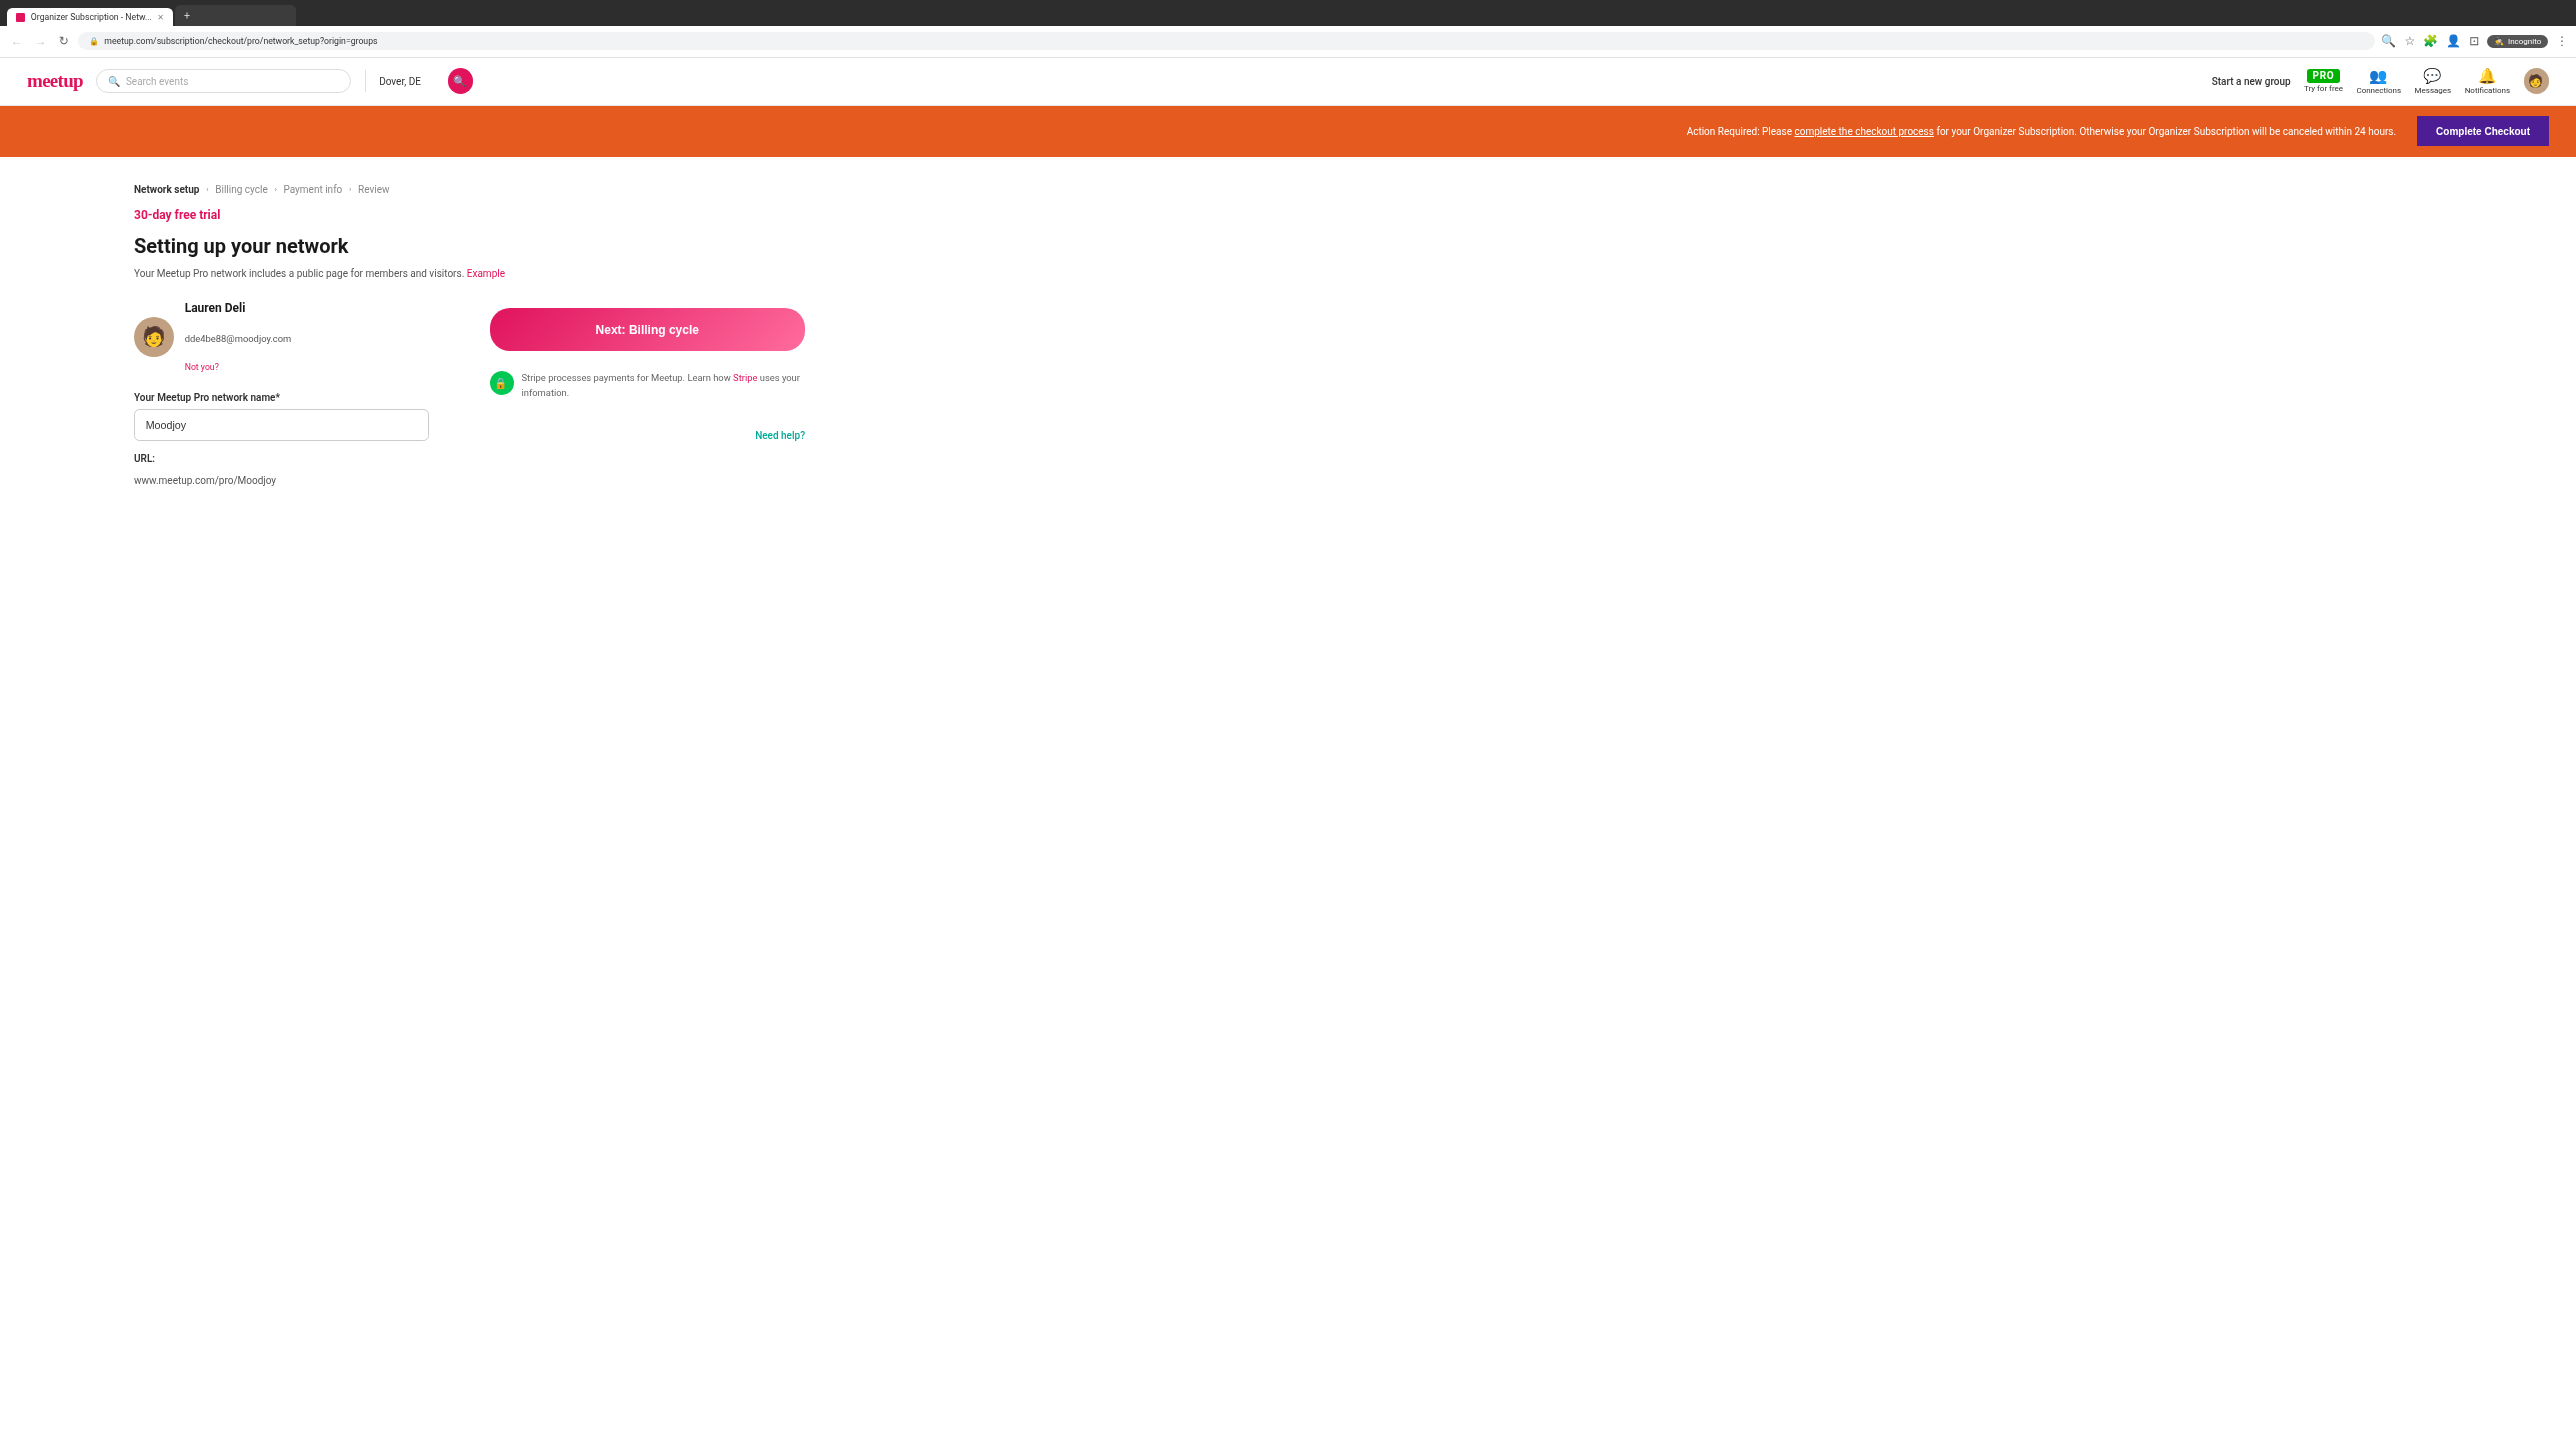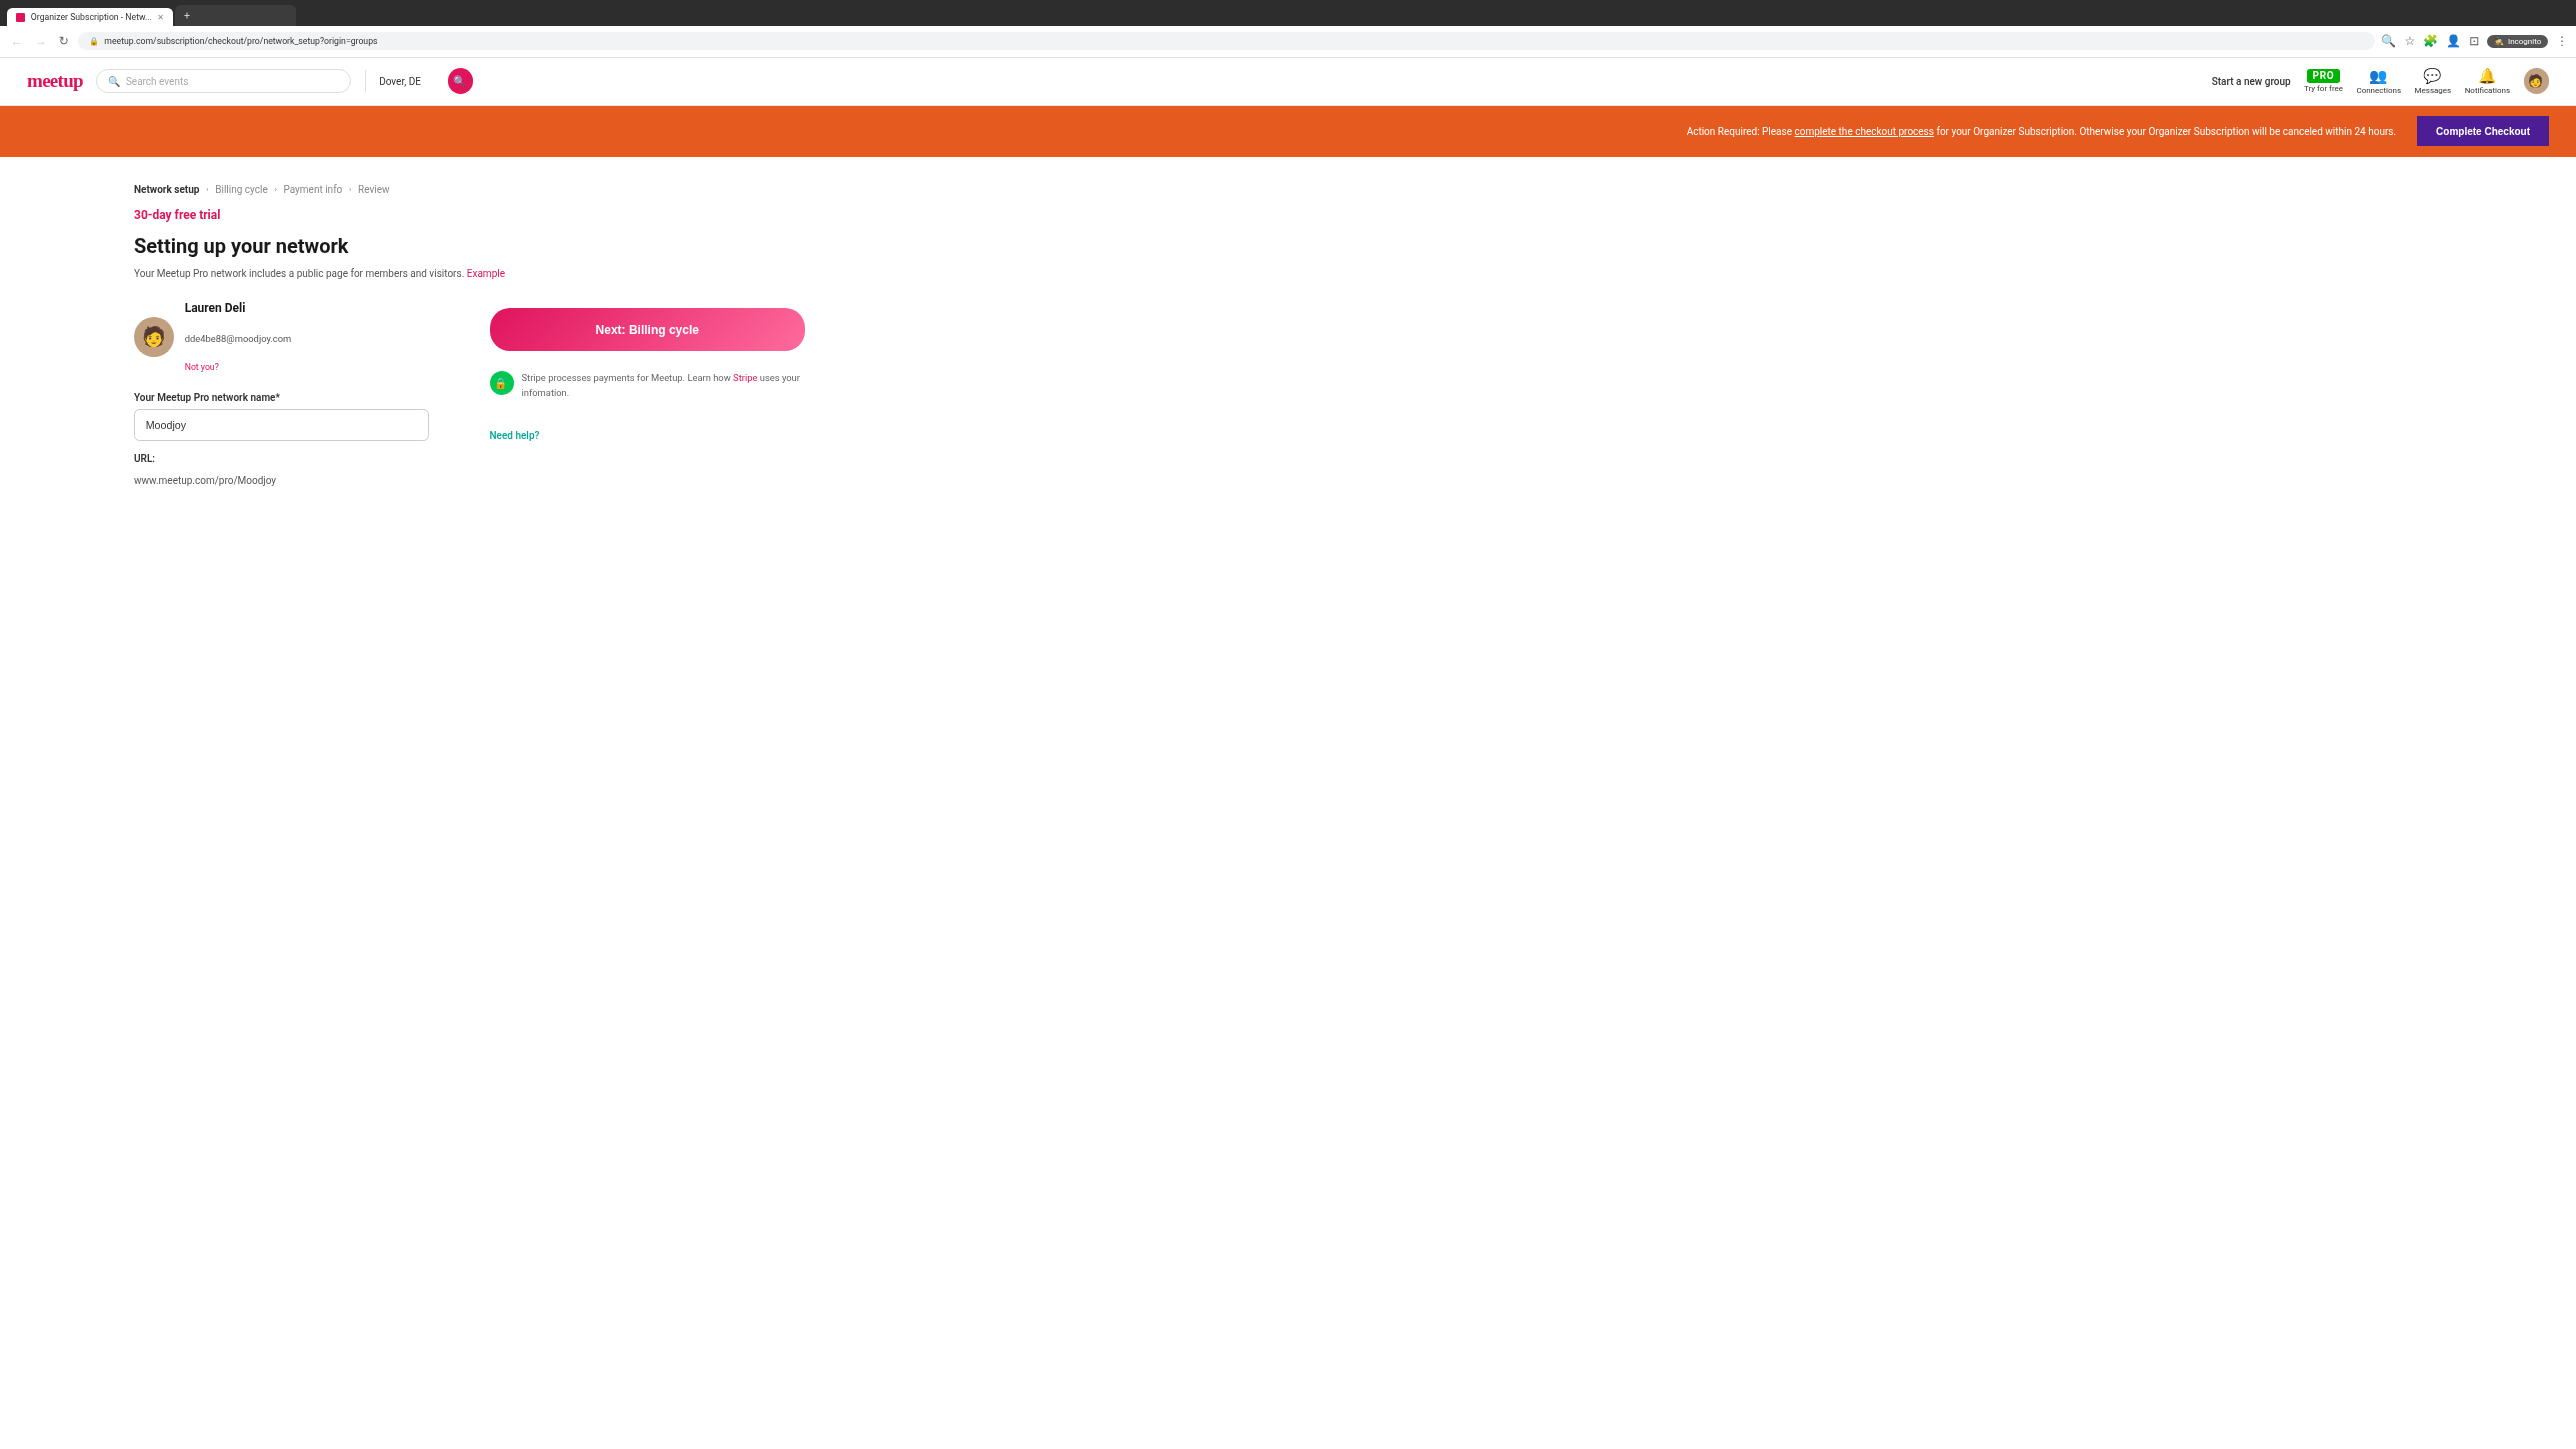--- a/index.html
+++ b/index.html
@@ -346,21 +346,21 @@
       display: flex;
       align-items: center;
       justify-content: center;
       color: #fff;
       font-size: 10.7px;
       flex-shrink: 0;
     }
     .stripe-text { font-size: 9.4px; color: #666; line-height: 1.5; }
     .stripe-text a { color: #e0135c; text-decoration: none; }
     .need-help {
-      text-align: left;
+      text-align: right;
       margin-top: 29px;
     }
     .need-help a { color: #00a896; font-size: 10px; text-decoration: none; font-weight: 500; }
   </style>
 </head>
 <body>
 
 <div>
   <div class="browser-chrome">
     <div class="browser-tabs">

